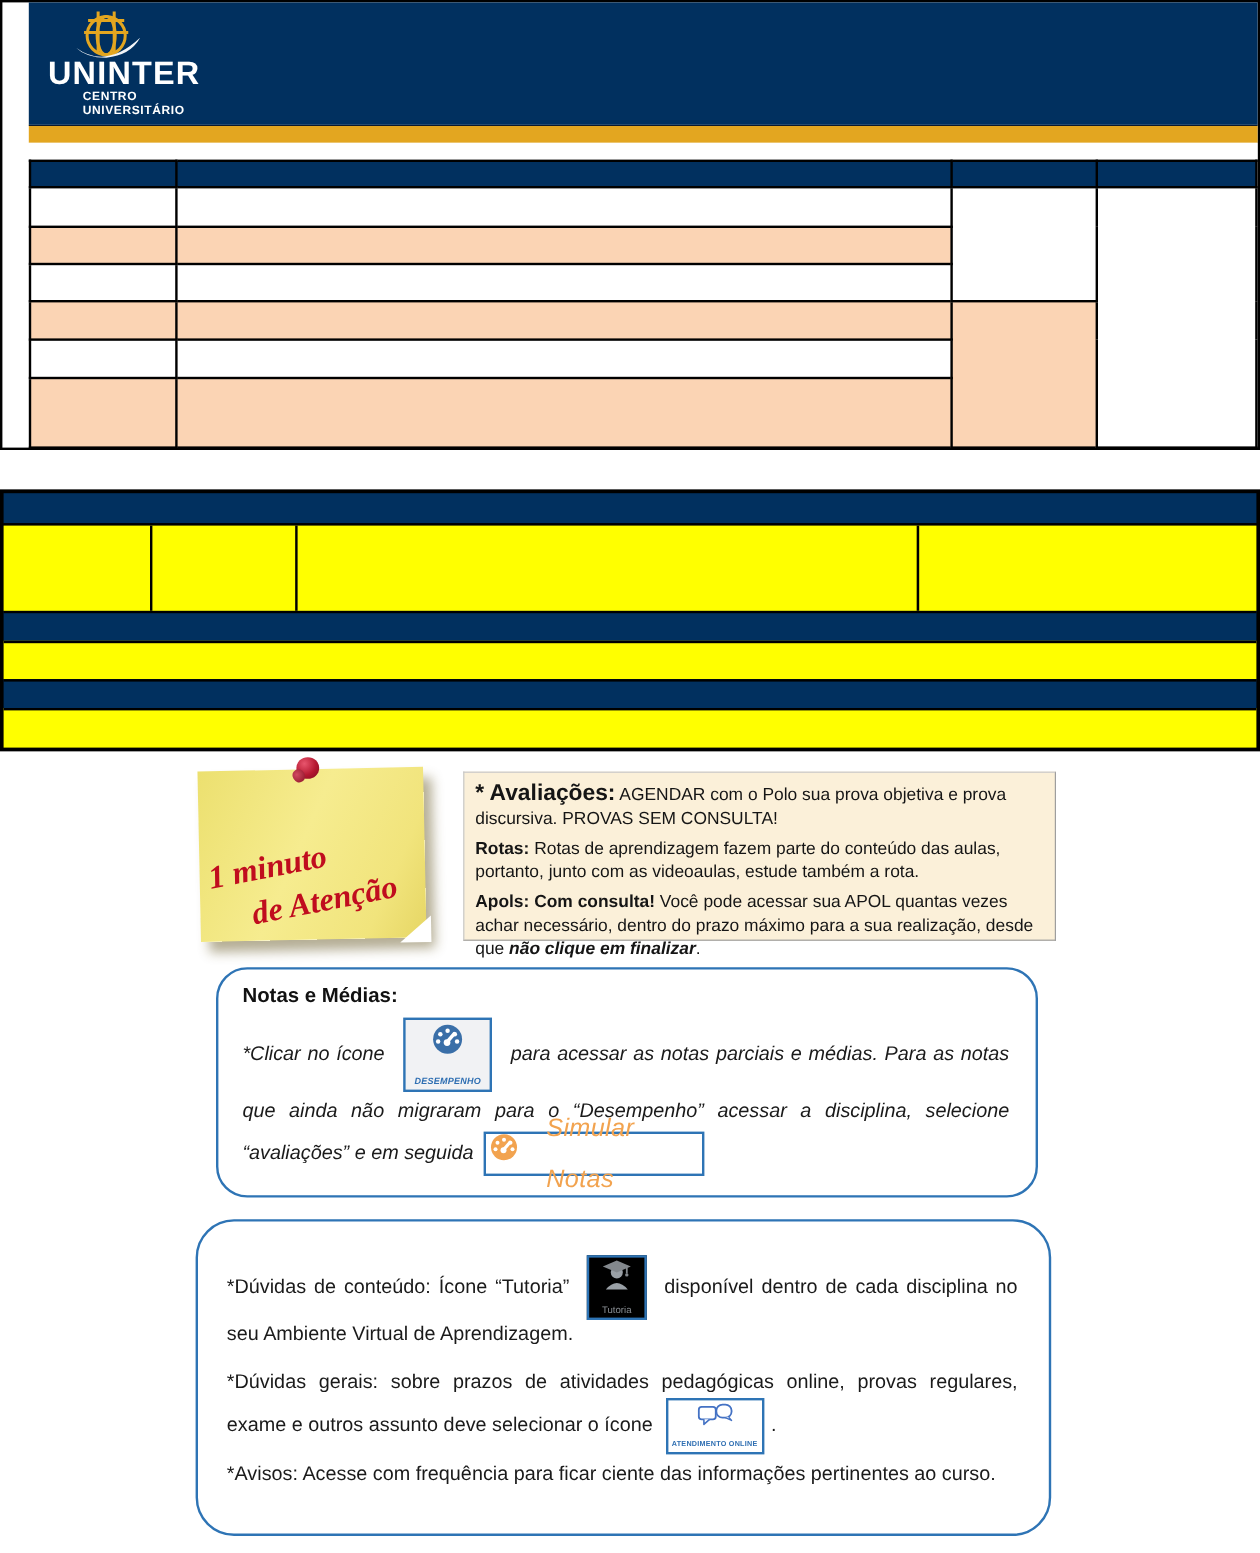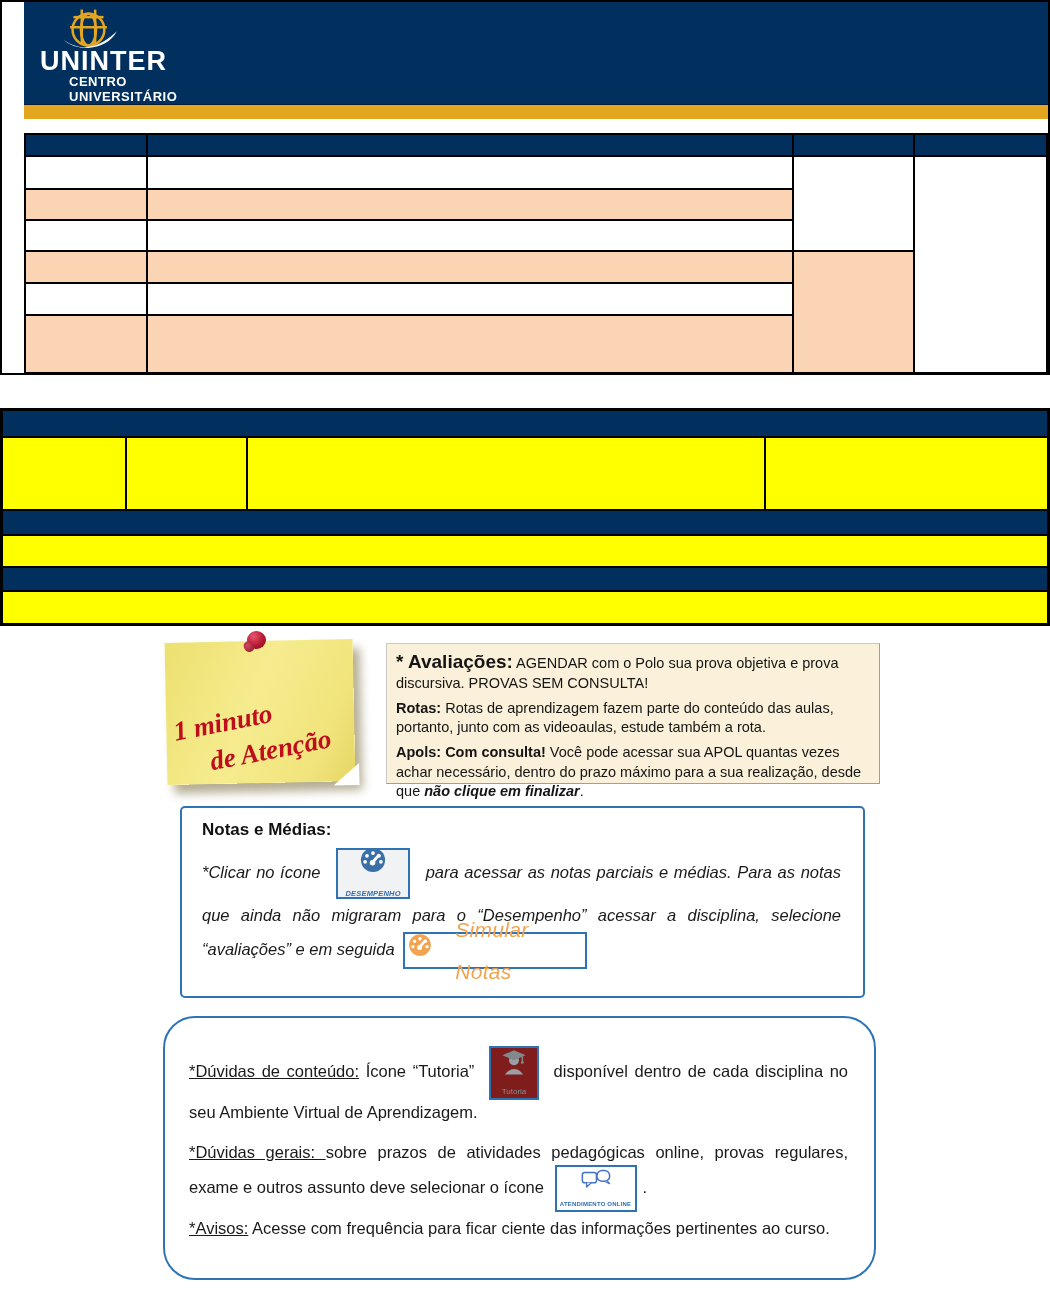--- a/index.html
+++ b/index.html
@@ -13,21 +13,21 @@
     position:absolute; left:0; top:0; width:1050px; height:375px;
     border:2px solid #000; box-sizing:border-box; background:#fff;padding-left:22px;
   }
   .hdr { position:relative; height:102px; background:#01305F; }
   .logo { position:absolute; left:16px; top:4px; width:130px; }
   .logo svg { display:block; margin-left:10px; }
   .brand {
     color:#fff; font-weight:bold; font-size:27px; letter-spacing:1px;
     line-height:1; margin-top:-2px;
   }
-  .brand-sub { color:#fff; font-weight:bold; font-size:13px; letter-spacing:.5px; margin-left:29px; line-height:1.15; }
+  .brand-sub { color:#fff; font-weight:bold; font-size:10px; letter-spacing:.5px; margin-left:29px; line-height:1.15; }
   .gold-stripe { height:14px; background:#E3A620; border-top:1px solid #0a1a30; }
   .spacer-row { height:14px; background:#fff; }
 
   table.t1 { width:100%; height:241px; border-collapse:collapse; table-layout:fixed; }
   table.t1 td { border:2px solid #000; padding:0; }
   table.t1 tr.hrow td { background:#01305F; }
   td.cw { background:#ffffff; }
   td.cp { background:#FBD4B4; }
 
   
@@ -80,46 +80,46 @@
     position:absolute; left:386px; top:643px; width:494px; height:141px;
     background:#FBF0D9; border:1px solid #c9c9c9; border-right-color:#9e9e9e; border-bottom-color:#9e9e9e;
     box-sizing:border-box; padding:5px 9px 4px 9px;
     font-size:14.5px; line-height:1.32; color:#151515;
   }
   .notice p { margin:0 0 6px 0; }
   .notice .big-ast { font-size:19px; font-weight:bold; }
 
   
   .bluebox {
-    position:absolute; border:2.5px solid #2E74B5; border-radius:5px;
+    position:absolute; border:2.5px solid #2E74B5; border-radius:26px;
     box-sizing:border-box; background:#fff;
   }
   .box-notas { left:180px; top:806px; width:685px; height:192px; padding:12px 22px 10px 20px; }
   .box-canais { left:163px; top:1016px; width:713px; height:264px; border-radius:32px; padding:14px 26px 10px 24px; }
   .box-title { font-weight:bold; font-size:17px; color:#111; }
   .box-body { font-size:16.5px; color:#1a1a1a; text-align:justify; }
   .box-notas .box-body { margin-top:8px; line-height:2.0;font-style:italic; }
   .box-canais .box-body p { margin:14px 0 0 0; line-height:1.55; }
-  .ulead { text-decoration:underline; }
+  .ulead { }
 
   
   .icon-box {
     display:inline-flex; flex-direction:column; align-items:center; justify-content:center;
     border:2px solid #2E74B5; vertical-align:middle; box-sizing:border-box; gap:2px;
     cursor:pointer;
   }
-  .icon-desempenho { width:74px; height:51px; background:#f1f2f4; margin:0 10px; }
+  .icon-desempenho { width:74px; height:62px; background:#f1f2f4; margin:0 10px;justify-content:flex-end; }
   .icon-desempenho .lbl { font-size:7.5px; font-weight:bold; color:#2f6fb2; letter-spacing:.2px; }
   .btn-simular {
     display:inline-flex; flex-direction:row; align-items:center; justify-content:center; gap:20px;
     width:184px; height:37px; background:#fff; border:2px solid #2E74B5;
     vertical-align:middle; margin:0 4px; box-sizing:border-box; cursor:pointer;
   }
   .btn-simular .lbl { font-size:21px; color:#F2A34F; letter-spacing:.3px; }
-  .icon-tutoria { width:50px; height:54px; background:#7f1d1d; margin:0 8px; }
+  .icon-tutoria { width:50px; height:54px; background:#000000; margin:0 8px; }
   .icon-tutoria .lbl { font-size:8px; color:#8a8f94; }
   .icon-atendimento { width:82px; height:47px; background:#fff; margin:0 6px; }
   .icon-atendimento .lbl { font-size:6px; font-weight:bold; color:#2f6fb2; letter-spacing:.2px; }
 </style>
 </head>
 <body>
 
 <div class="page">
 
   <div class="top-frame">

